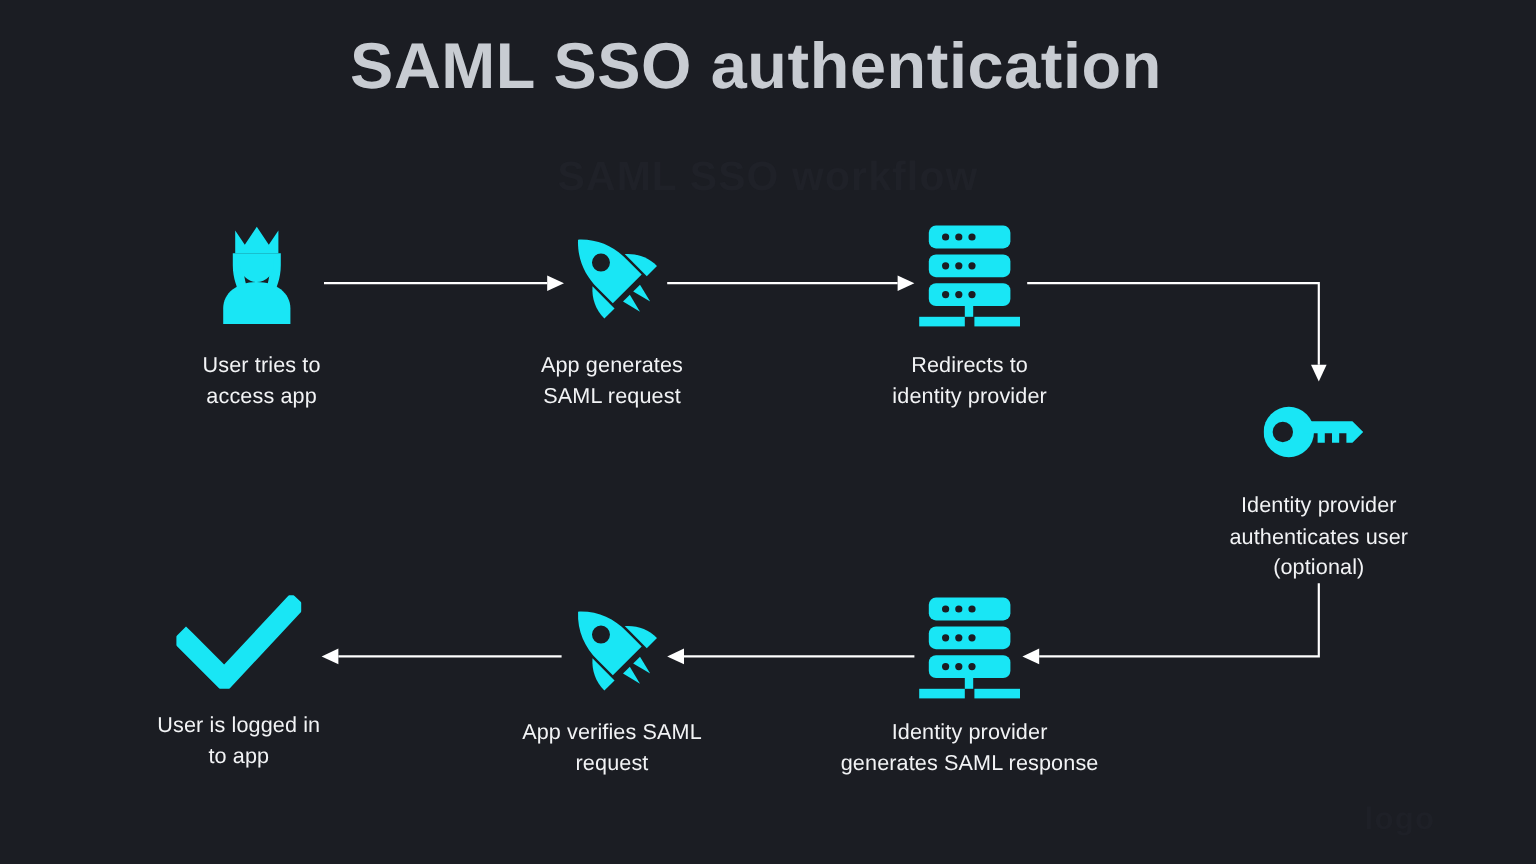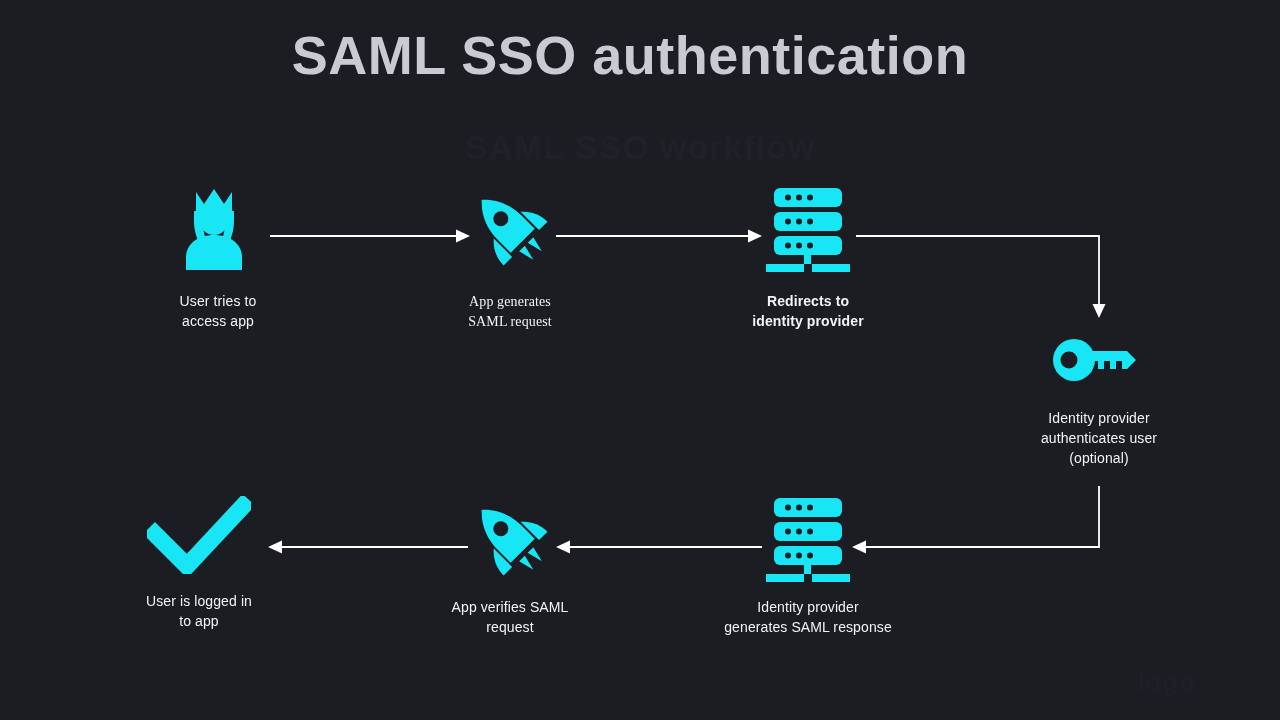--- a/index.html
+++ b/index.html
@@ -63,29 +63,29 @@
     text-align: center;
   }
   .node-icon {
     height: 100px;
     display: flex;
     align-items: center;
     justify-content: center;
   }
   .node-label {
     margin-top: 14px;
-    font-size: 14px;
+    font-size: 18px;
     color: #f2f3f5;
     line-height: 1.42;
     white-space: pre-line;
     letter-spacing: 0.1px;
   }
   #node-user      { left:  88px; top: 178px; }
-  #node-app-req   { left: 380px; top: 178px; font-family: Liberation Serif, serif; }
-  #node-redirect  { left: 678px; top: 178px; font-weight: bold; }
+  #node-app-req   { left: 380px; top: 178px; }
+  #node-redirect  { left: 678px; top: 178px; }
   #node-key       { left: 969px; top: 325px; }
   #node-check     { left:  69px; top: 492px; }
   #node-app-ver   { left: 380px; top: 492px; }
   #node-idp-gen   { left: 678px; top: 492px; }
 
   #node-key .node-icon   { height: 70px; }
   #node-check .node-icon { height: 86px; }
   #node-app-ver .node-icon { height: 92px; }
   #node-idp-gen .node-icon { height: 92px; }
   #node-idp-gen { width: 300px; left: 658px; }

